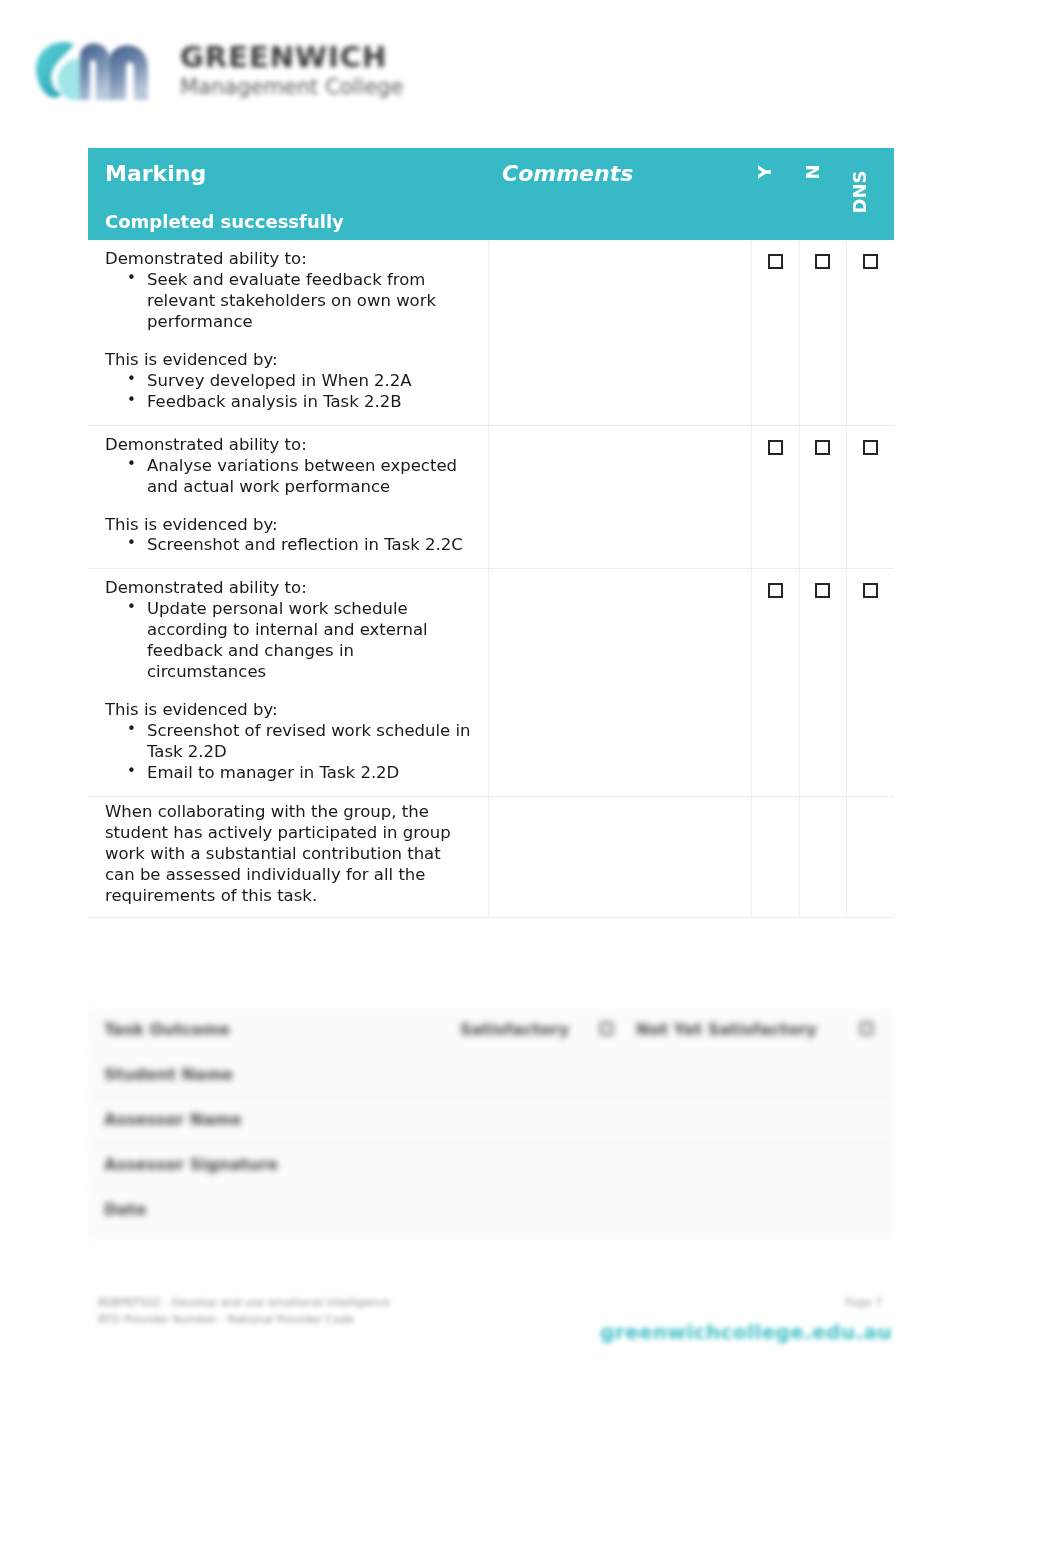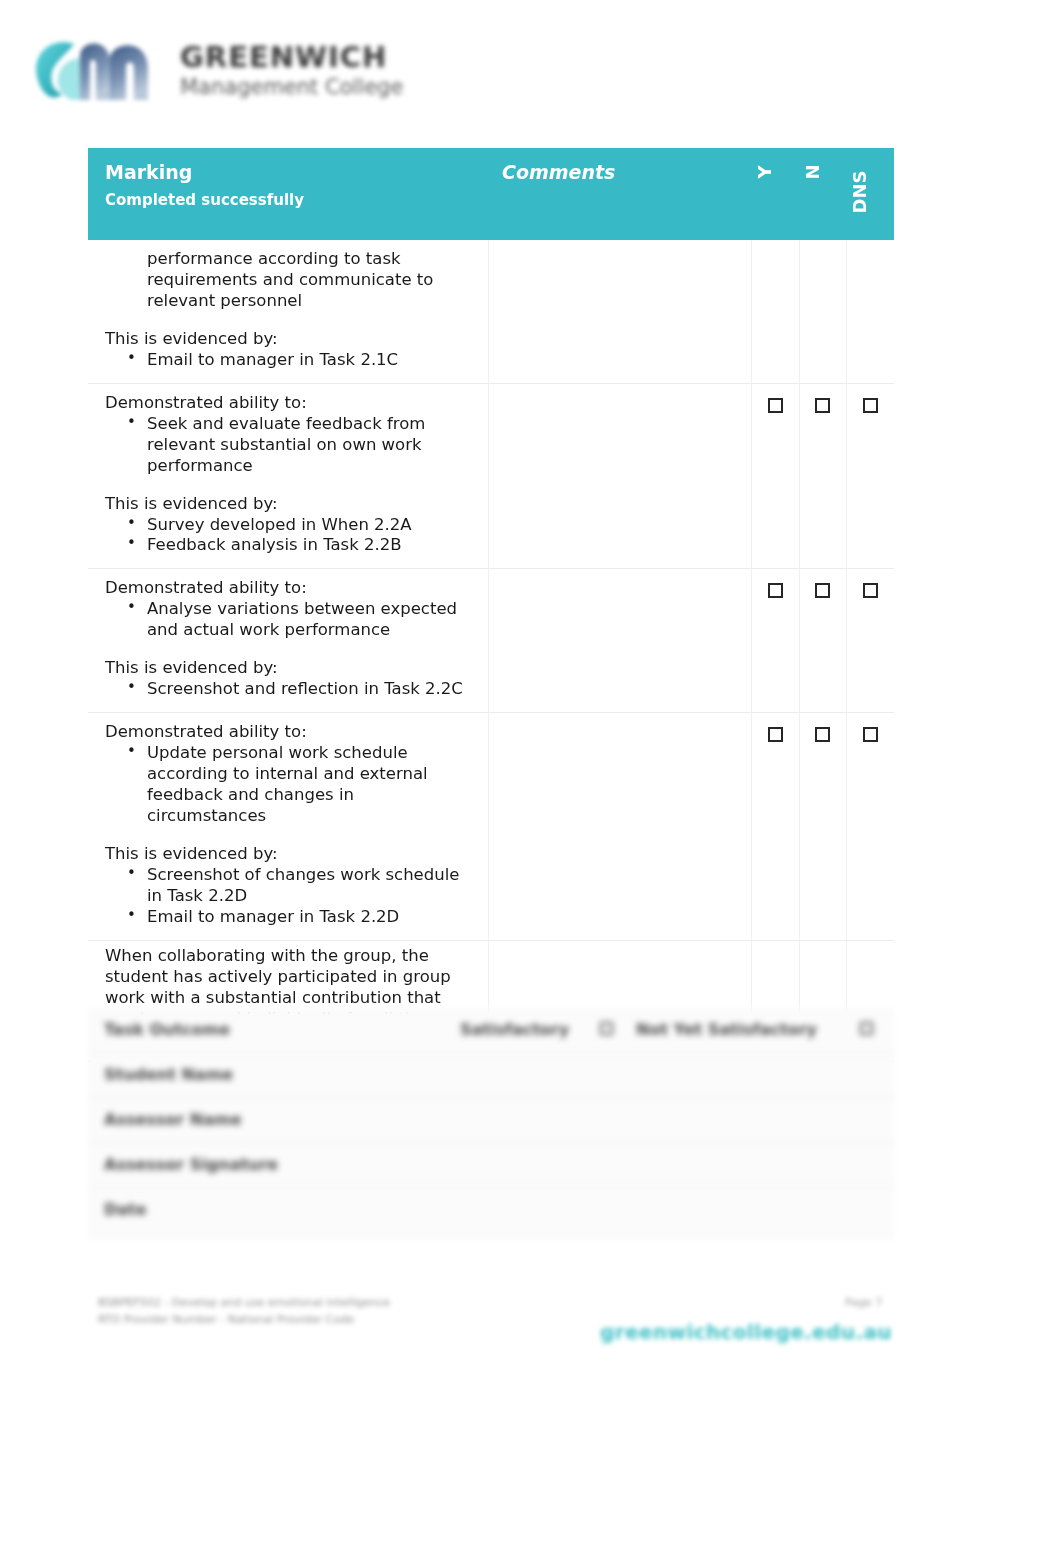--- a/index.html
+++ b/index.html
@@ -78,28 +78,28 @@
     border: none;
   }
   .th-marking {
     text-align: left;
     padding-left: 17px !important;
   }
   .th-label-top {
     position: absolute;
     left: 17px;
     top: 13px;
-    font-size: 19px;
+    font-size: 22px;
     font-weight: 700;
   }
   .th-label-bottom {
     position: absolute;
     left: 17px;
-    top: 43px;
-    font-size: 15px;
+    top: 63px;
+    font-size: 18px;
     font-weight: 700;
   }
   .th-comments .th-label-top { left: 14px; font-style: italic; }
 
   .th-rot {
     position: relative;
   }
   .rot-text {
     position: absolute;
     bottom: 6px;
@@ -313,40 +313,26 @@
       <th class="th-rot rot-n">
         <span class="rot-text">N</span>
       </th>
       <th class="th-rot rot-dns">
         <span class="rot-text">DNS</span>
       </th>
     </tr>
   </thead>
   <tbody>
 
-    <tr class="crit-row">
-      <td class="cell-marking">
-        <p class="cont-indent">performance according to task requirements and communicate to relevant personnel</p>
-        <div class="gap"></div>
-        <p class="lead-line">This is evidenced by:</p>
-        <ul class="bullets">
-          <li>Email to manager in Task 2.1C</li>
-        </ul>
-      </td>
-      <td class="cell-comments"></td>
-      <td class="cell-chk"></td>
-      <td class="cell-chk"></td>
-      <td class="cell-chk"></td>
-    </tr>
 
     <tr class="crit-row">
       <td class="cell-marking">
         <p class="lead-line">Demonstrated ability to:</p>
         <ul class="bullets">
-          <li>Seek and evaluate feedback from relevant substantial on own work performance</li>
+          <li>Seek and evaluate feedback from relevant stakeholders on own work performance</li>
         </ul>
         <div class="gap"></div>
         <p class="lead-line">This is evidenced by:</p>
         <ul class="bullets">
           <li>Survey developed in When 2.2A</li>
           <li>Feedback analysis in Task 2.2B</li>
         </ul>
       </td>
       <td class="cell-comments"></td>
       <td class="cell-chk"><span class="chk"></span></td>
@@ -374,21 +360,21 @@
 
     <tr class="crit-row">
       <td class="cell-marking">
         <p class="lead-line">Demonstrated ability to:</p>
         <ul class="bullets">
           <li>Update personal work schedule according to internal and external feedback and changes in circumstances</li>
         </ul>
         <div class="gap"></div>
         <p class="lead-line">This is evidenced by:</p>
         <ul class="bullets">
-          <li>Screenshot of changes work schedule in Task 2.2D</li>
+          <li>Screenshot of revised work schedule in Task 2.2D</li>
           <li>Email to manager in Task 2.2D</li>
         </ul>
       </td>
       <td class="cell-comments"></td>
       <td class="cell-chk"><span class="chk"></span></td>
       <td class="cell-chk"><span class="chk"></span></td>
       <td class="cell-chk"><span class="chk"></span></td>
     </tr>
 
     <tr class="crit-row">

